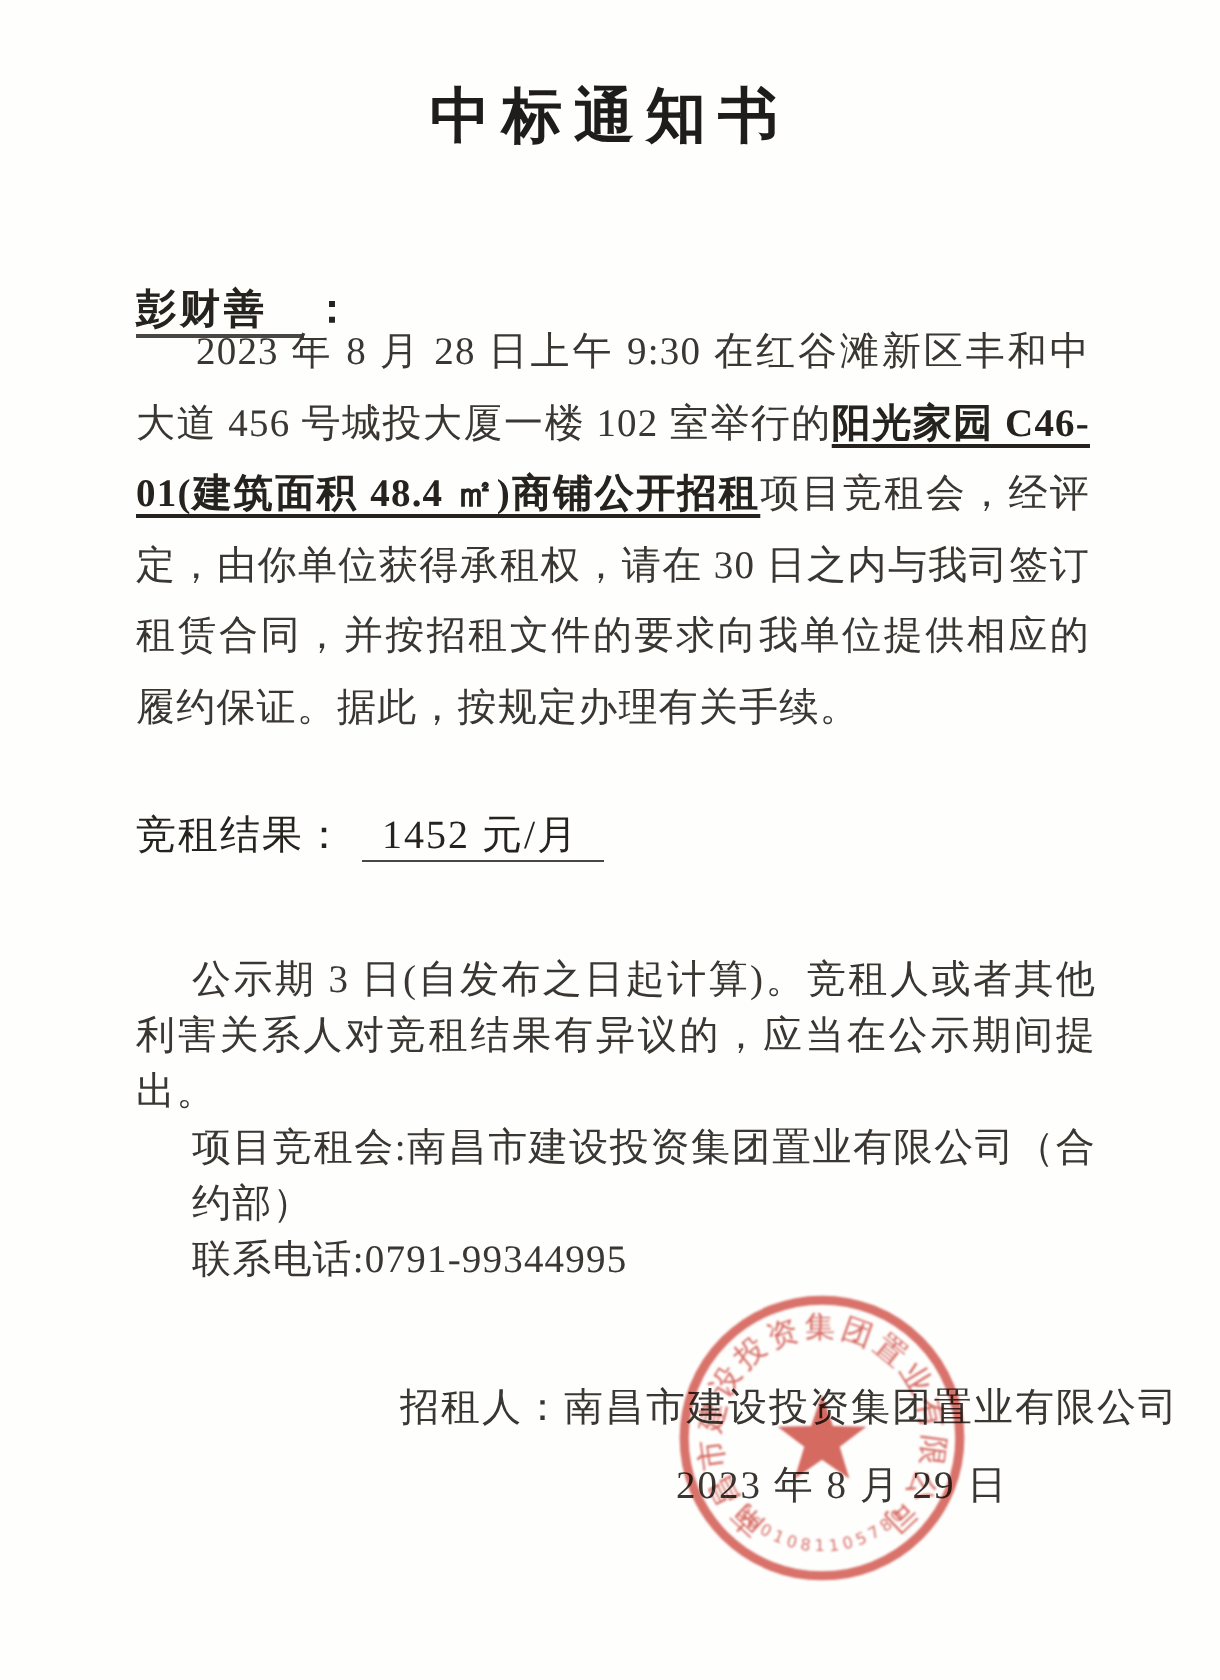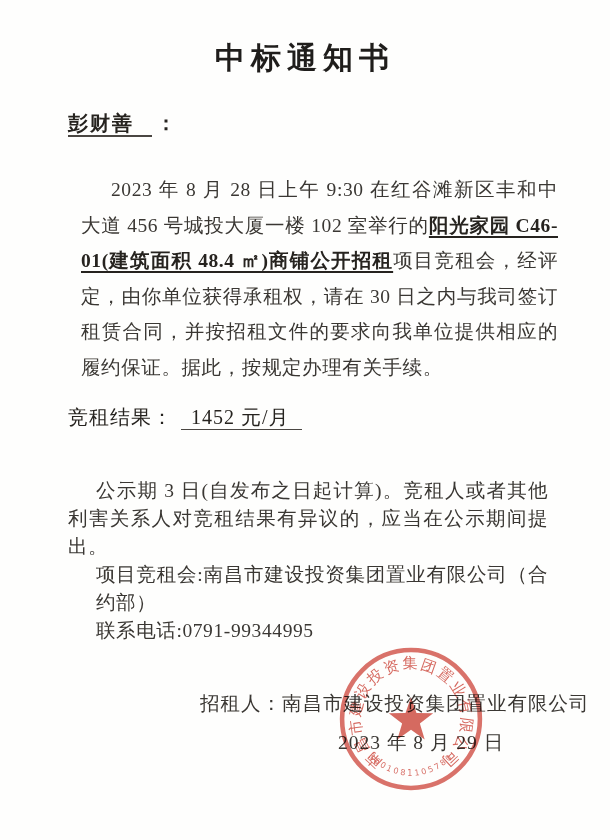--- a/index.html
+++ b/index.html
@@ -16,32 +16,32 @@
   }
   .title {
     position: absolute; top: 38px; left: 0;
     width: 100%; margin: 0;
     text-align: center;
     font-size: 30px; font-weight: bold;
     letter-spacing: 6px;
     color: #1f1d1b;
   }
   .addressee {
-    position: absolute; top: 110px; left: 68px;
+    position: absolute; top: 141px; left: 68px;
     font-size: 20px; font-weight: bold; color: #26231f;
     letter-spacing: 2px;
   }
   .addr-name {
     border-bottom: 2px solid #4a4642;
     padding-right: 18px; padding-bottom: 1px;
   }
   .addr-colon { margin-left: 4px; }
   .body-para {
     position: absolute; top: 159px; left: 68px;
-    width: 477px; margin: 13px;
+    width: 477px; margin: 0;
     font-size: 19.5px; line-height: 35.5px;
     letter-spacing: 0.6px;
     text-align: justify;
     text-indent: 30px;
     color: #3a3733;
   }
   .hl {
     font-weight: bold; color: #26231f;
     text-decoration: underline;
     text-underline-offset: 4px;

